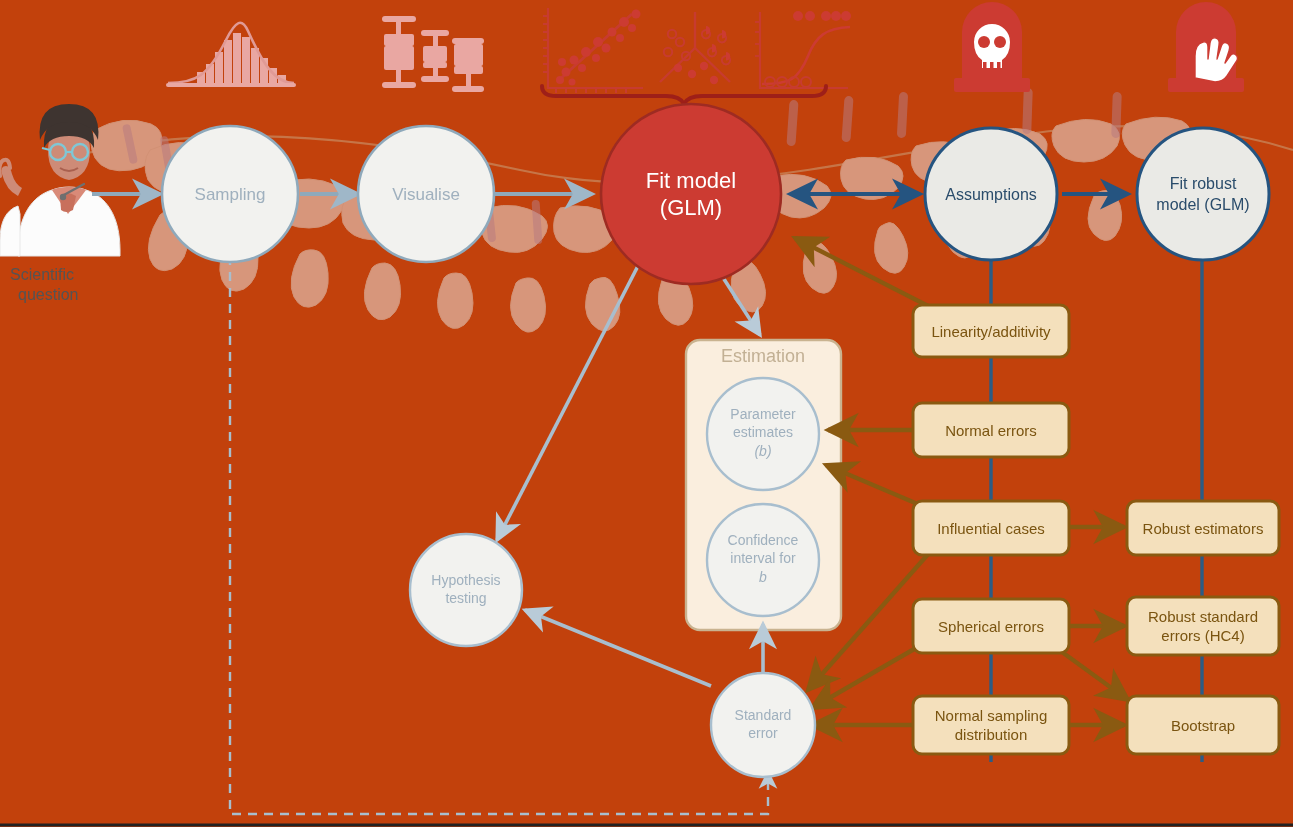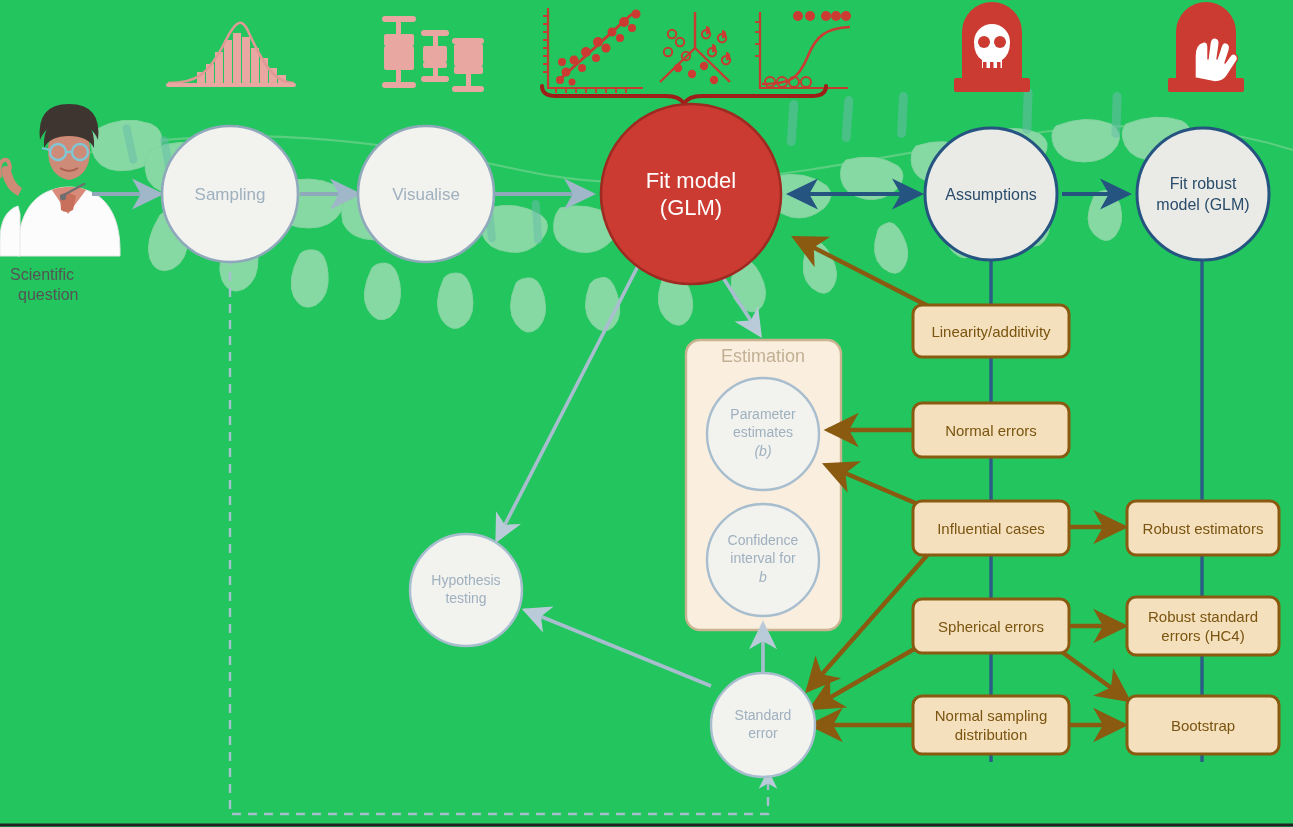--- a/index.html
+++ b/index.html
@@ -1,17 +1,17 @@
 <!DOCTYPE html>
 <html><head>
 <meta charset="utf-8">
 <style>
   html,body{margin:0;padding:0;background:#ffffff;}
   body{font-family:"Liberation Sans","DejaVu Sans",sans-serif;}
-  #stage{position:relative;width:1293px;height:827px;background:#22c55e;overflow:hidden;}
+  #stage{position:relative;width:1293px;height:827px;background:#c2410c;overflow:hidden;}
   #svgroot{position:absolute;left:0;top:0;width:1293px;height:827px;}
 </style>
 </head>
 <body>
 
 <div id="stage">
 <svg id="svgroot" viewBox="0 0 1293 827" xmlns="http://www.w3.org/2000/svg">
   <defs>
     <marker id="mSteel" markerWidth="9" markerHeight="9" refX="7.4" refY="4.5" orient="auto">
       <path d="M0.4,0.6 L8.4,4.5 L0.4,8.4 L2.6,4.5 Z" fill="#9FB7C8"></path>

